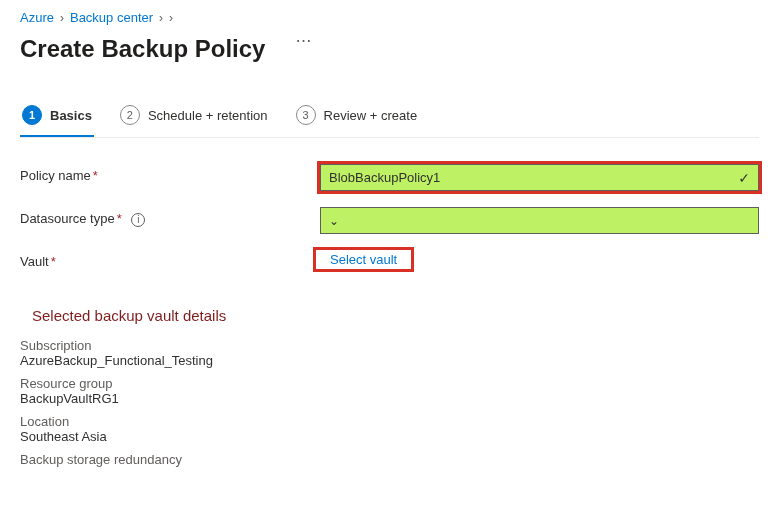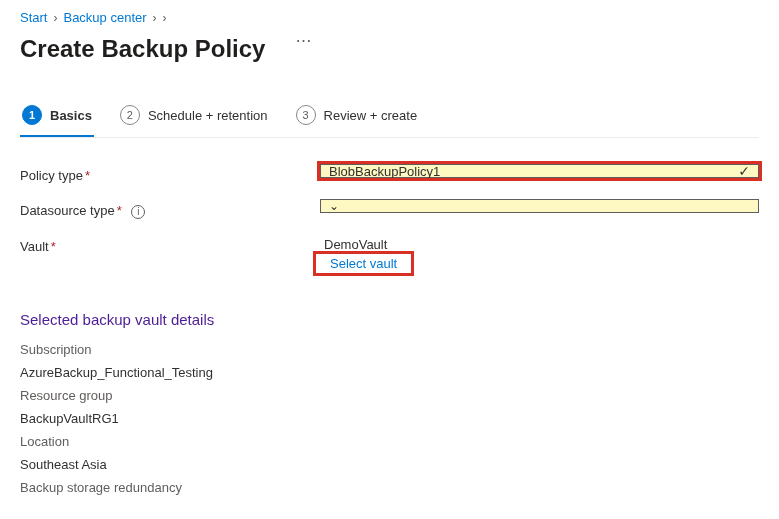--- a/index.html
+++ b/index.html
@@ -31,41 +31,41 @@
   .form-label { width:300px; padding-top:4px; color:#323130; }
   .req { color:#a4262c; margin-left:2px; }
   .info-icon {
     display:inline-flex; width:14px; height:14px; border:1px solid #605e5c;
     border-radius:50%; font-size:10px; align-items:center; justify-content:center;
     margin-left:6px; color:#605e5c; cursor:default;
   }
   .form-control { flex:1; position:relative; }
   .input-box {
     display:flex; align-items:center; justify-content:space-between;
-    border:1px solid #605e5c; padding:4px 8px; height:14px;
-    background:#fef9c3; font-size:13px;
+    border:1px solid #605e5c; padding:4px 8px; height:27px;
+    background:#bef264; font-size:13px;
   }
   .check-icon { font-size:14px; color:#323130; }
   .chevron-icon { font-size:12px; color:#323130; }
   .highlight-red { outline:3px solid #d93025; }
   .vault-current { padding:2px 4px; }
   .select-vault {
     display:inline-block; color:#0078d4; cursor:pointer;
     padding:2px 14px; margin-left:-4px;
   }
-  .section-head { font-size:15px; font-weight:400; color:#4c1d95; margin:38px 0 14px 0; }
+  .section-head { font-size:15px; font-weight:400; color:#7f1d1d; margin:38px 0 14px 12px; }
   .detail-row { display:flex; margin-bottom:8px;flex-direction:column; }
   .detail-label { width:300px; color:#605e5c; }
-  .detail-value { color:#323130;margin-top:8px; }
+  .detail-value { color:#323130; }
 </style>
 </head>
 <body>
 
 <div class="breadcrumb">
-  <a>Start</a>
+  <a>Azure</a>
   <span class="bc-sep">›</span>
   <a>Backup center</a>
   <span class="bc-sep">›</span>
   <span class="bc-sep">›</span>
 </div>
 
 <div class="page-title-row">
   <h1 class="page-title">Create Backup Policy</h1>
   <span class="ellipsis">⋯</span>
 </div>
@@ -80,21 +80,21 @@
     <span>Schedule + retention</span>
   </div>
   <div class="tab">
     <span class="step-badge">3</span>
     <span>Review + create</span>
   </div>
 </div>
 
 <div class="form-row">
   <div class="form-label">
-    <span>Policy type</span><span class="req">*</span>
+    <span>Policy name</span><span class="req">*</span>
   </div>
   <div class="form-control">
     <div class="input-box highlight-red">
       <span>BlobBackupPolicy1</span>
       <span class="check-icon">✓</span>
     </div>
   </div>
 </div>
 
 <div class="form-row">
@@ -107,21 +107,20 @@
       <span class="chevron-icon">⌄</span>
     </div>
   </div>
 </div>
 
 <div class="form-row">
   <div class="form-label">
     <span>Vault</span><span class="req">*</span>
   </div>
   <div class="form-control">
-    <div class="vault-current">DemoVault</div>
     <span class="select-vault highlight-red">Select vault</span>
   </div>
 </div>
 
 <div class="section-head">Selected backup vault details</div>
 
 <div class="detail-row">
   <div class="detail-label">Subscription</div>
   <div class="detail-value">AzureBackup_Functional_Testing</div>
 </div>

